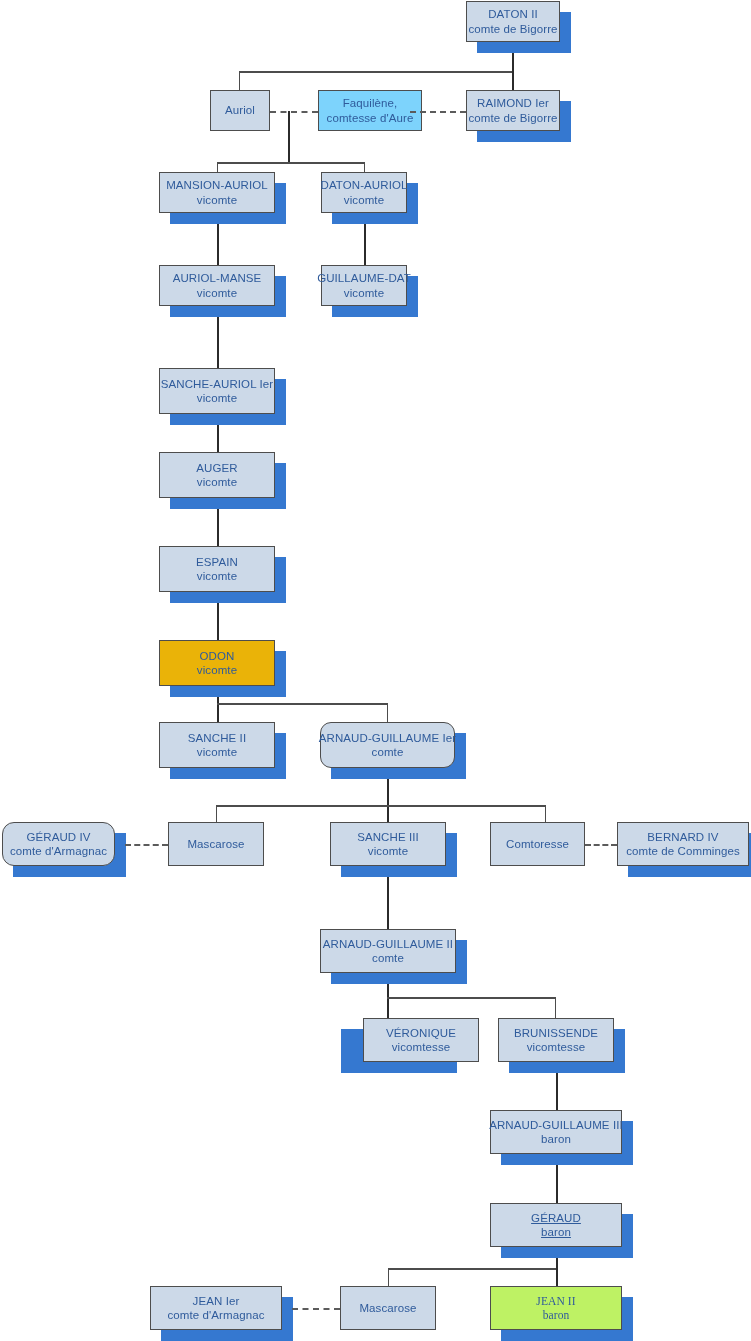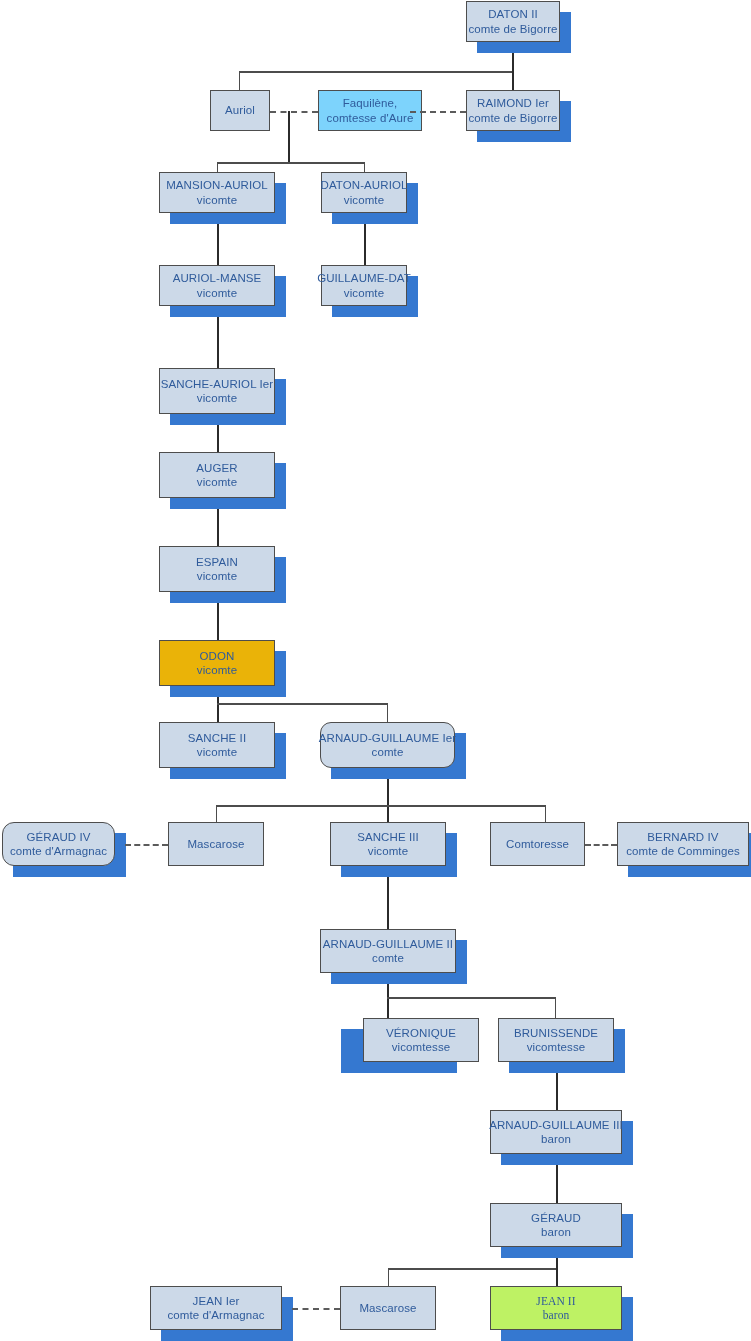--- a/index.html
+++ b/index.html
@@ -184,21 +184,21 @@
         <span class="l2">vicomtesse</span>
       </div>
       <div class="node" style="left: 498px; top: 1018px; width: 116px; height: 44px; background: rgb(204, 217, 232); border-color: rgb(77, 77, 77); color: rgb(47, 91, 155);">
         <span class="l1">BRUNISSENDE</span>
         <span class="l2">vicomtesse</span>
       </div>
       <div class="node" style="left: 490px; top: 1110px; width: 132px; height: 44px; background: rgb(204, 217, 232); border-color: rgb(77, 77, 77); color: rgb(47, 91, 155);">
         <span class="l1">ARNAUD-GUILLAUME III</span>
         <span class="l2">baron</span>
       </div>
-      <div class="node" style="left: 490px; top: 1203px; width: 132px; height: 44px; background: rgb(204, 217, 232); border-color: rgb(77, 77, 77); color: rgb(47, 91, 155);">
+      <div class="node" style="left: 490px; top: 1203px; width: 132px; height: 44px; background: rgb(204, 217, 232); border-color: rgb(77, 77, 77); color: rgb(47, 91, 155); text-decoration: underline;">
         <span class="l1">GÉRAUD</span>
         <span class="l2">baron</span>
       </div>
       <div class="node" style="left: 150px; top: 1286px; width: 132px; height: 44px; background: rgb(204, 217, 232); border-color: rgb(77, 77, 77); color: rgb(47, 91, 155);">
         <span class="l1">JEAN Ier</span>
         <span class="l2">comte d'Armagnac</span>
       </div>
       <div class="node" style="left: 340px; top: 1286px; width: 96px; height: 44px; background: rgb(204, 217, 232); border-color: rgb(77, 77, 77); color: rgb(47, 91, 155);">
         <span class="l1">Mascarose</span>
       </div>

